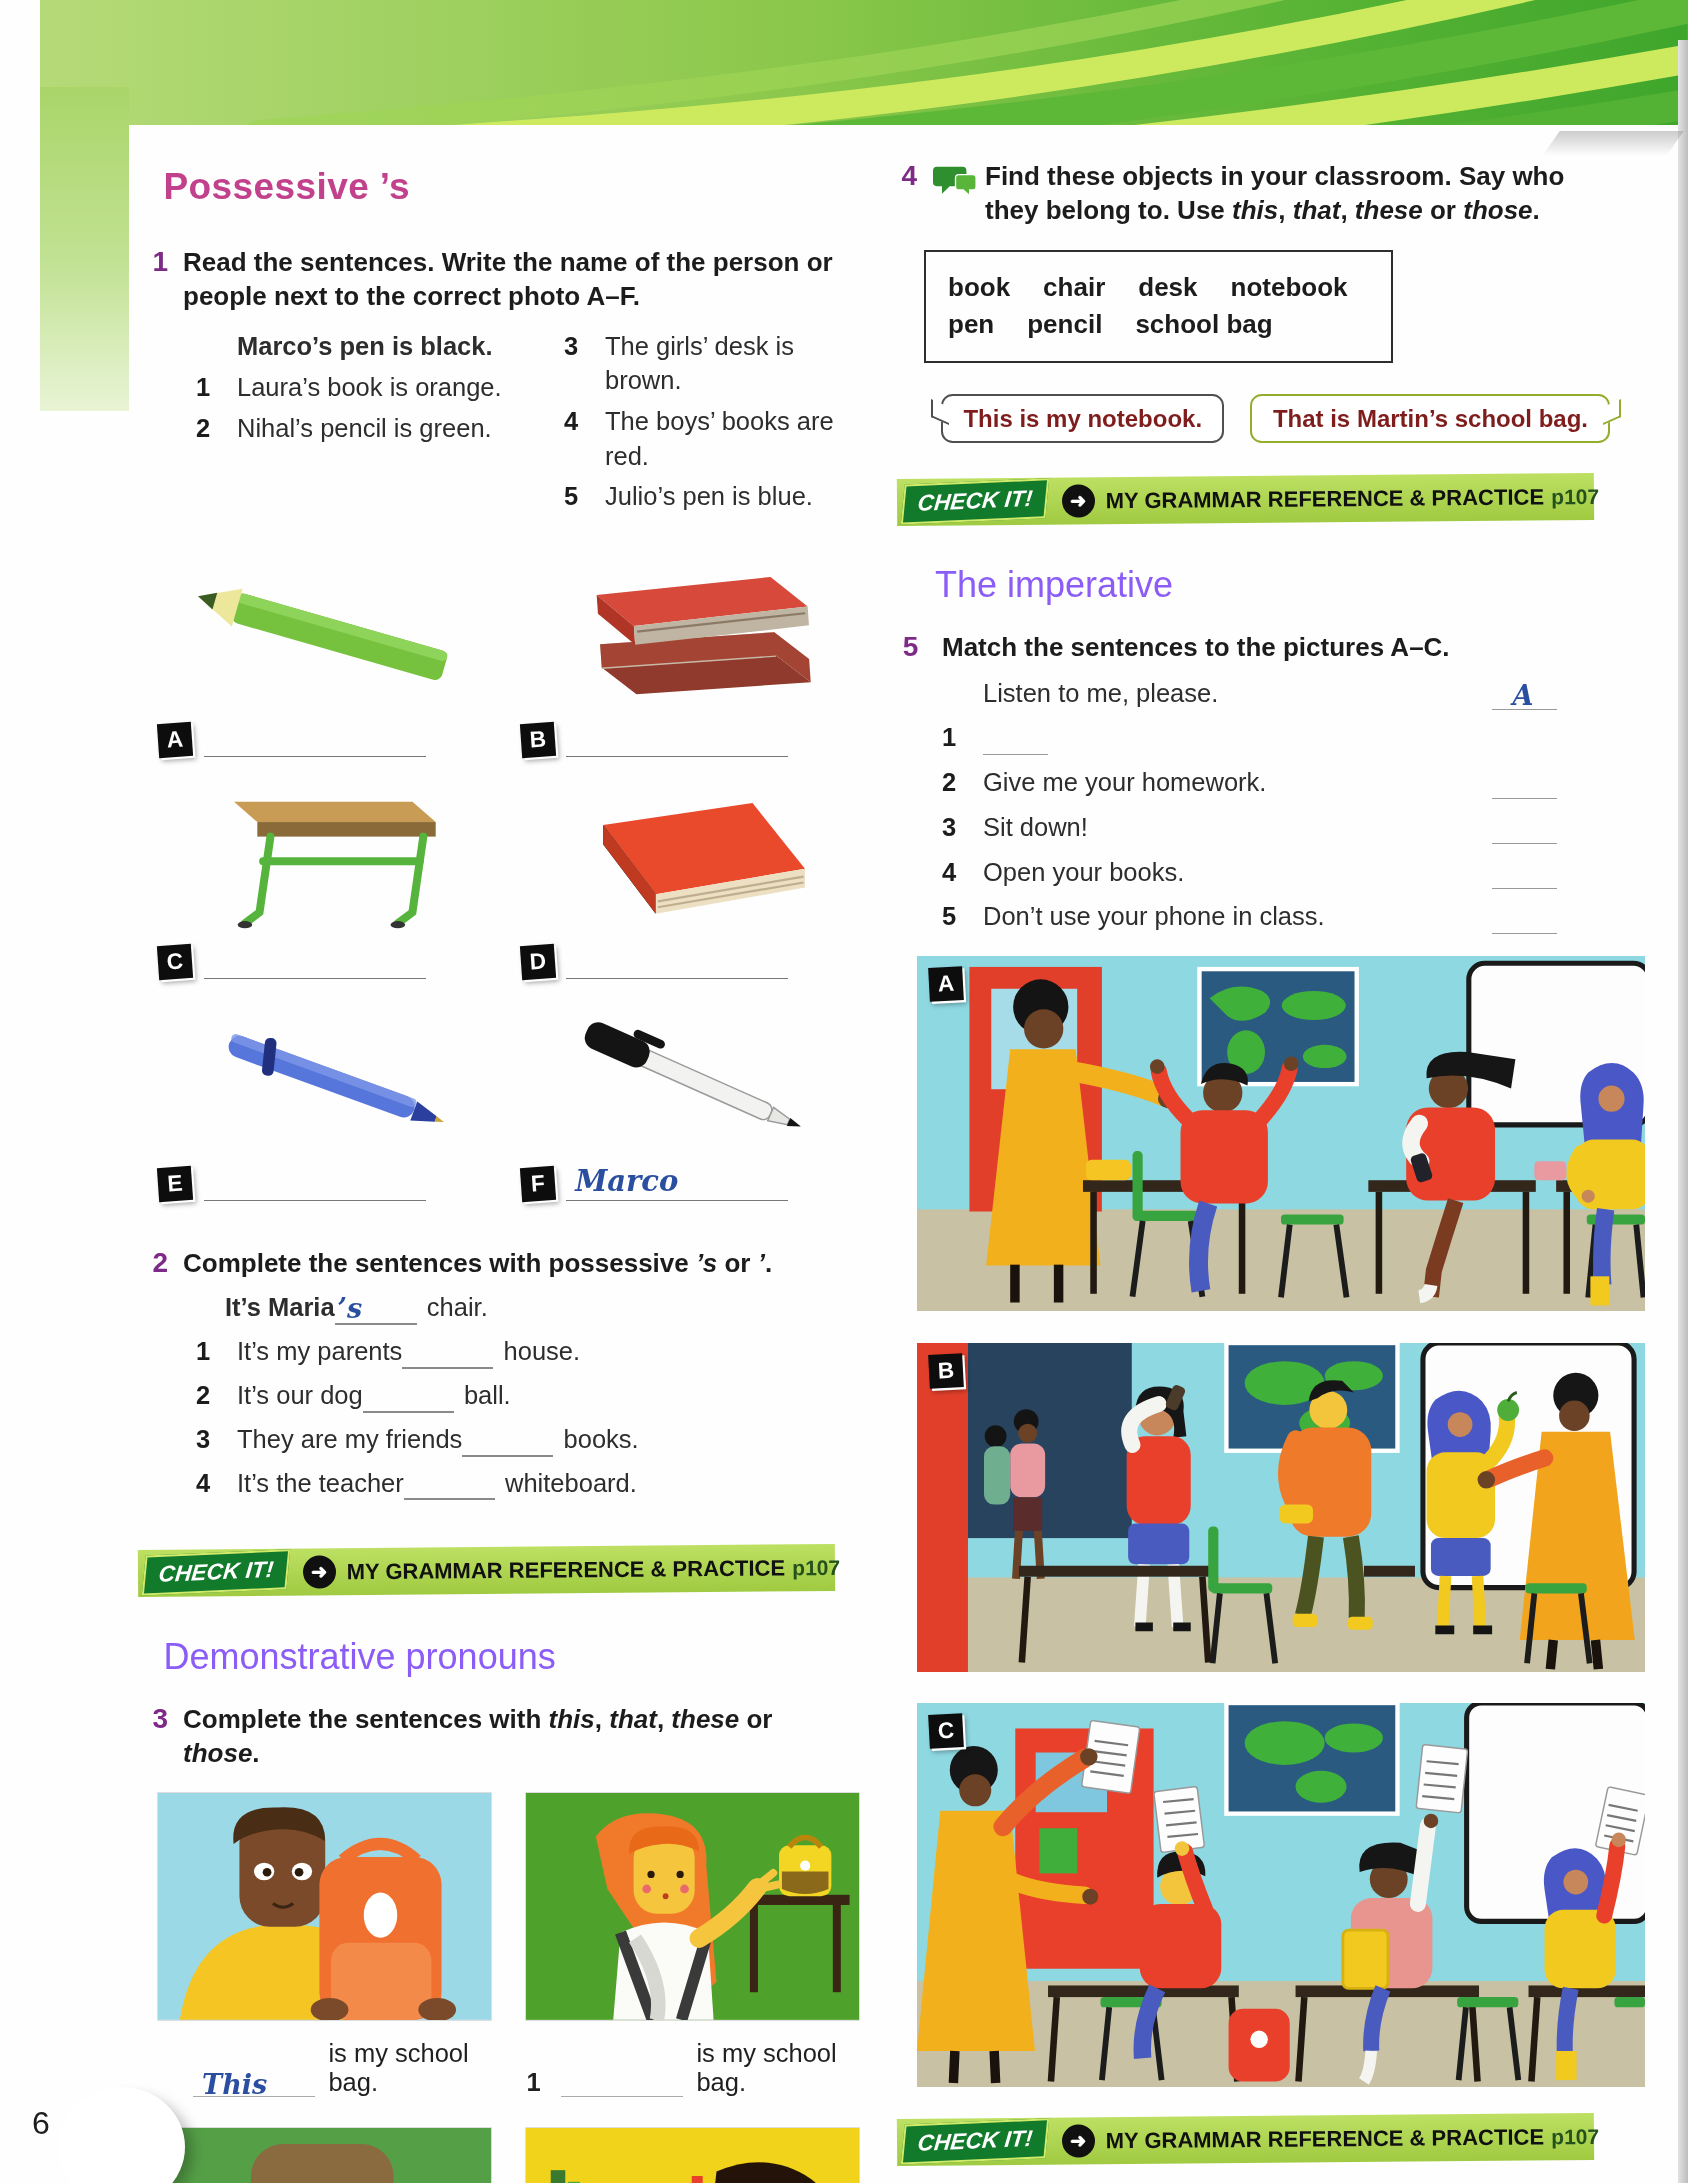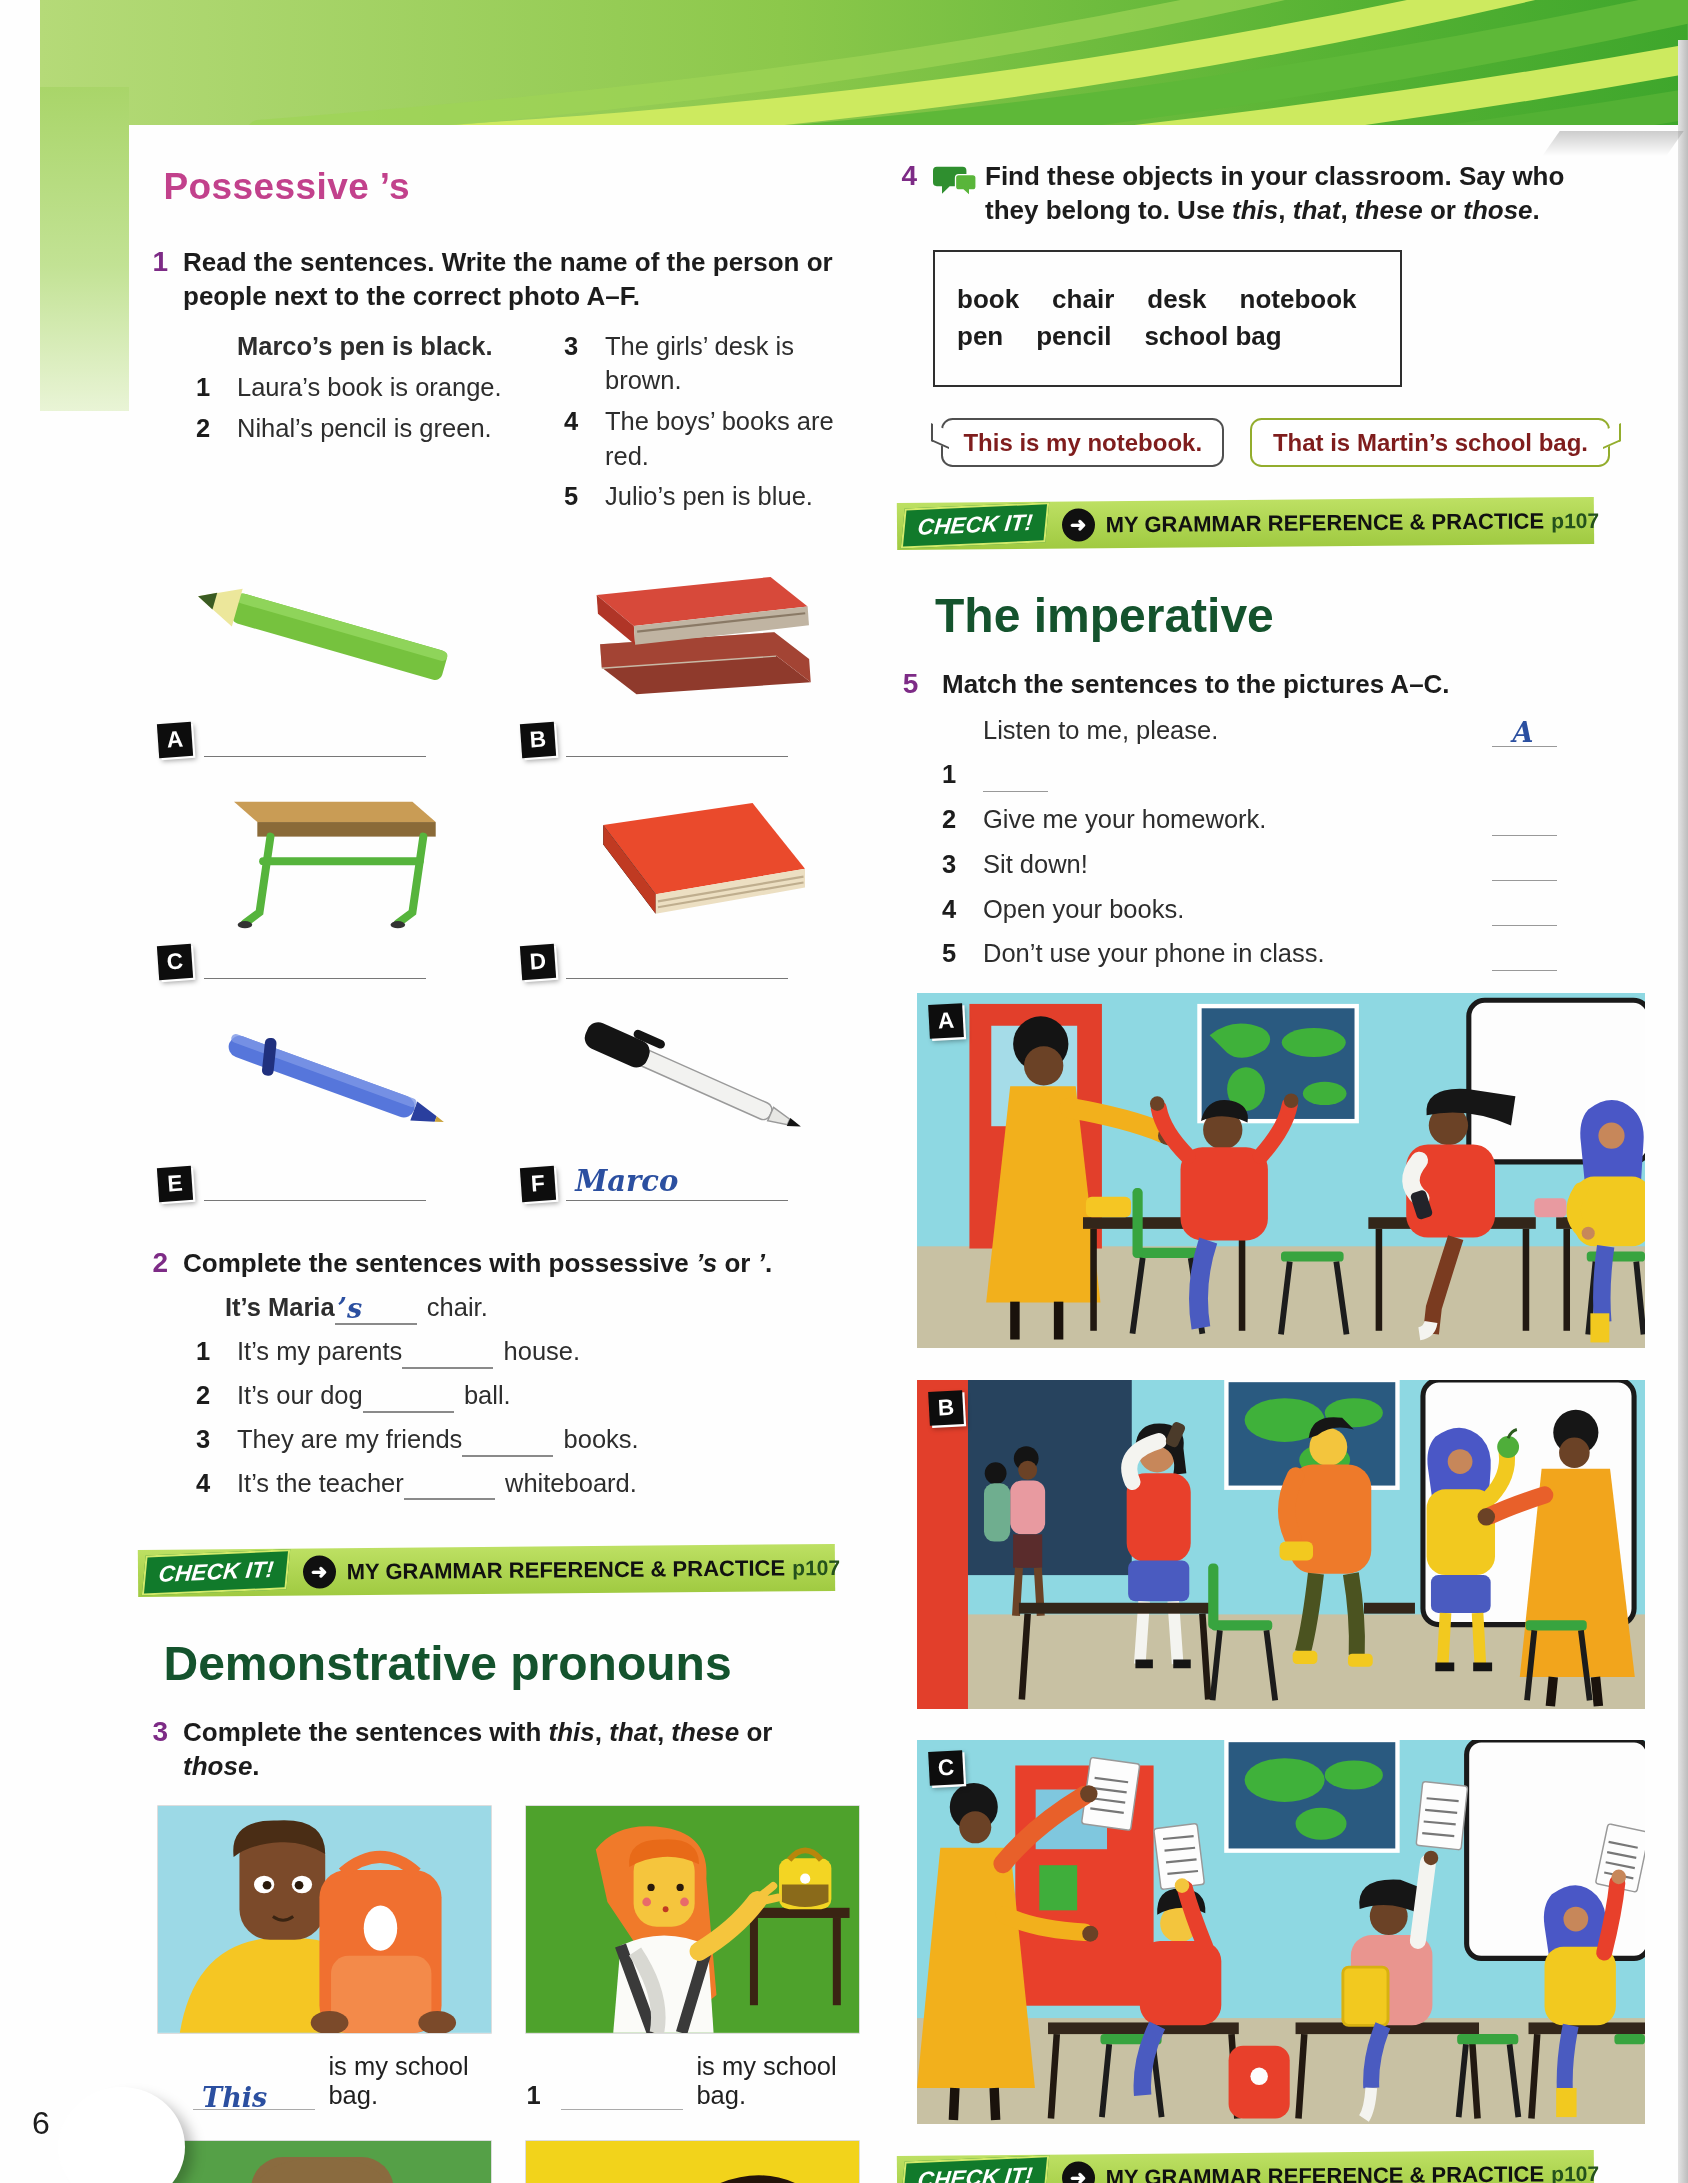--- a/index.html
+++ b/index.html
@@ -16,21 +16,21 @@
             background:linear-gradient(180deg,#8f8f8f,transparent);transform:skewX(-35deg);}
   .curl{position:absolute;left:58px;top:2087px;width:127px;height:120px;border-radius:50%;
         background:#fff;box-shadow:12.4px 5.1px 13px -4.4px rgba(0,0,0,.25);}
   .pagenum{position:absolute;left:32px;top:2105px;font-size:32px;color:#1d1d1d;z-index:3;}
 
   
   .col-left{position:absolute;left:138px;top:144px;width:742px;}
   .col-right{position:absolute;left:897px;top:160px;width:771px;}
 
   h1.sec{font-size:37px;font-weight:bold;color:#c2418c;margin:0 0 0 25.5px;letter-spacing:0.4px;}
-  h2.sec{font-size:48px;font-weight:bold;color:#14532d;margin:0 0 0 25.5px;}
+  h2.sec{font-size:36px;font-weight:normal;color:#8b5cf6;margin:0 0 0 25.5px;}
 
   .exhead{display:flex;align-items:flex-start;}
   .num{flex:none;width:45px;padding-left:14.6px;font-size:28px;font-weight:bold;color:#7d2b86;box-sizing:border-box;}
   .instr{font-size:26px;font-weight:bold;color:#1c1c1c;line-height:1.3;}
   .instr i{font-style:italic;}
 
   .items{font-size:25.5px;color:#2d2d2d;}
   .sentcols{display:flex;margin:8.7px 0 0 58px;}
   .sentcol1{width:368px;}
   .sentcol2{width:313px;}
@@ -73,21 +73,21 @@
   
   .ex3grid{display:grid;grid-template-columns:333px 333px;column-gap:35px;margin:22px 0 0 20.4px;}
   .pic svg{display:block;width:100%;height:auto;}
   .pic{box-shadow:0 0 0 0.7px #cfcfcf;}
   .cap{display:flex;align-items:flex-end;margin:19px 0 31px;font-size:25.5px;color:#1f1f1f;}
   .cap .cn{width:35px;font-weight:bold;flex:none;}
   .cblank{width:122px;border-bottom:1.8px solid #aaa;height:31px;position:relative;margin-right:13px;flex:none;}
 
   
   .bubble-ico{flex:none;width:52px;padding-top:2.9px;}
-  .wordbox{border:2.2px solid #2e2e2e;width:469px;margin:22px 0 0 36px;padding:27px 22px;box-sizing:border-box;}
+  .wordbox{border:2.2px solid #2e2e2e;width:469px;margin:22px 0 0 27px;padding:15px 22px;box-sizing:border-box;}
   .wline{display:flex;gap:33px;font-size:26px;font-weight:bold;color:#1c1c1c;margin:5.8px 0;}
   .bubbles{display:flex;gap:26px;margin:31px 0 0 44px;}
   .bubble{border:2.5px solid #4f4f4f;border-radius:11.6px;background:#fff;padding:8.7px 20.4px;
           font-size:24px;font-weight:bold;color:#7f1d1d;position:relative;white-space:nowrap;}
   .bubble::after{content:"";position:absolute;left:-12.4px;top:7.3px;width:16px;height:16px;background:#fff;
           border-left:2.5px solid #4f4f4f;border-bottom:2.5px solid #4f4f4f;transform:skewY(24deg);}
   .bubble.b2{border-color:#93ad2d;}
   .bubble.b2::after{left:auto;right:-12.4px;border-left:none;border-right:2.5px solid #93ad2d;
           border-bottom-color:#93ad2d;transform:skewY(-24deg);}
 

